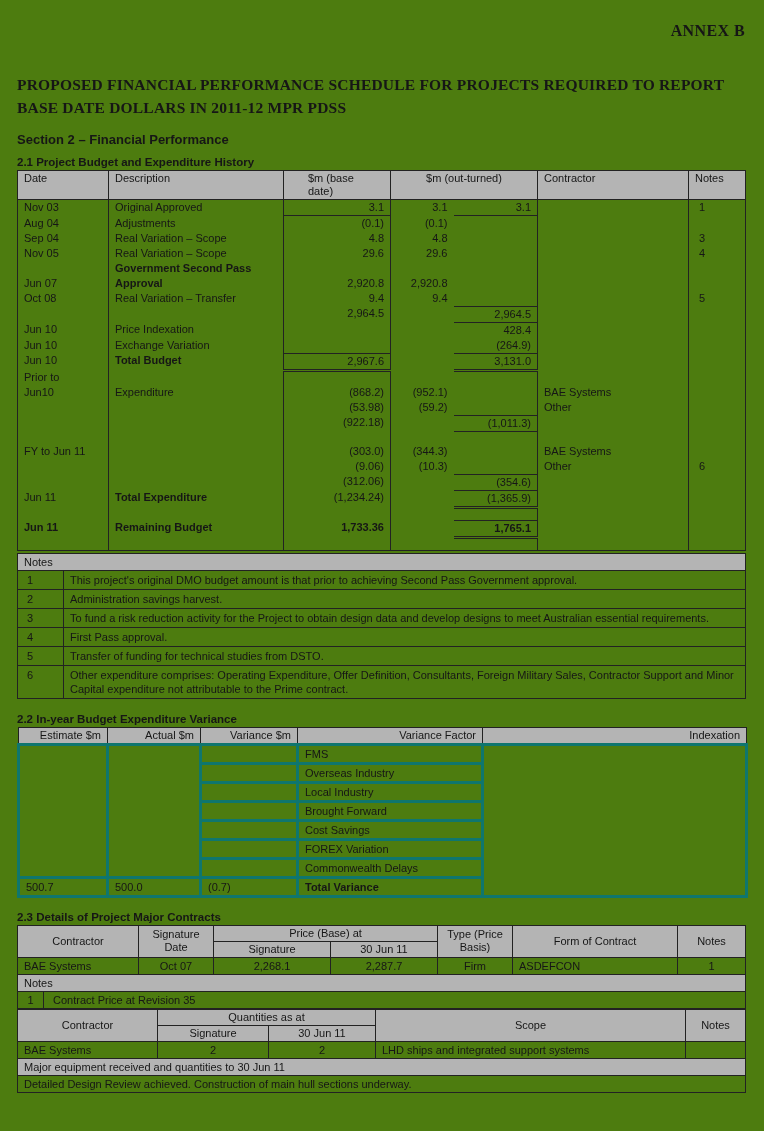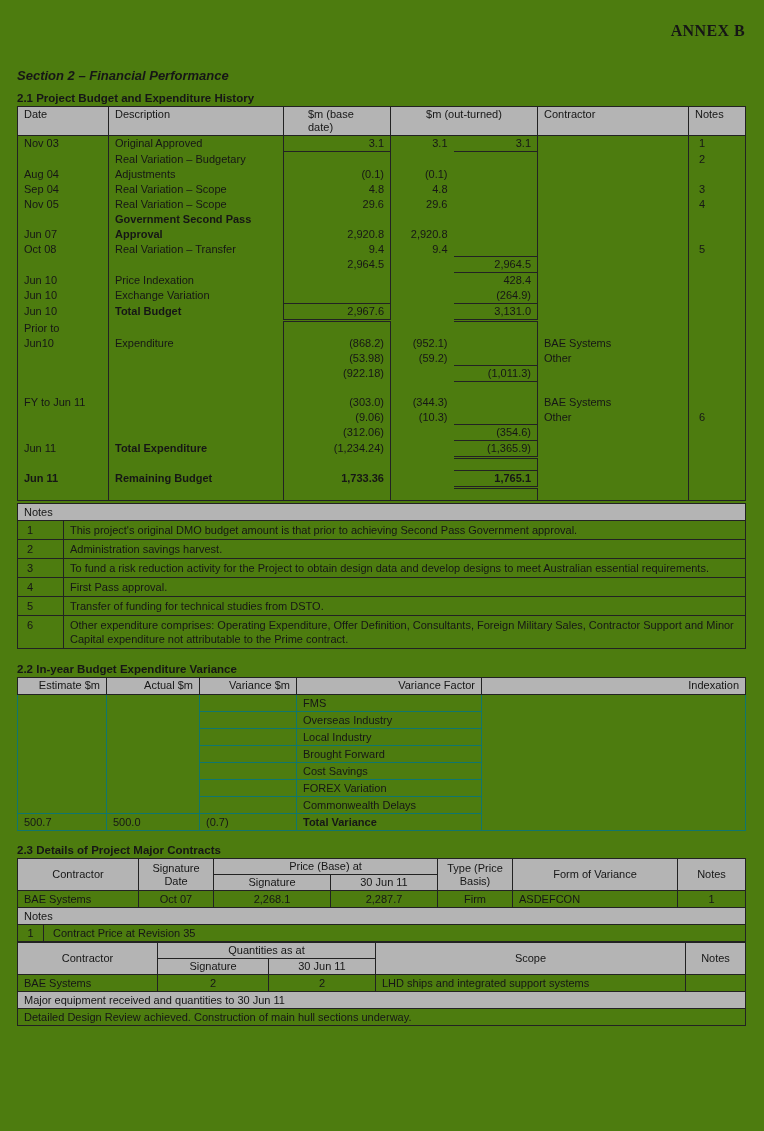--- a/index.html
+++ b/index.html
@@ -7,21 +7,21 @@
   body { width:764px; }
   .page {
     width:764px; height:1131px; background:#4d7c0f; position:relative;
     font-family:"Liberation Sans", sans-serif; color:#161616;
     padding:22px 19px 0 17px; overflow:hidden;
   }
   .annex { font-family:"Liberation Serif", serif; font-weight:bold; font-size:16px;
     text-align:right; letter-spacing:0.4px; }
   .doc-title { font-family:"Liberation Serif", serif; font-weight:bold; font-size:15.5px;
     margin-top:33px; line-height:23px; letter-spacing:0.2px; }
-  .section-heading { font-size:13px; font-weight:bold; margin-top:28px;font-style:italic; }
+  .section-heading { font-size:13px; font-weight:bold; margin-top:13px; }
   .table-heading { font-size:11.5px; font-weight:bold; margin-top:9px; margin-bottom:2px; }
 
   table { border-collapse:collapse; table-layout:fixed; width:728px; font-size:11px; color:#161616; }
   th, td { padding:1px 6px; vertical-align:top; line-height:13px; overflow:hidden; }
   th { background:#b4b4b4; font-weight:normal; border:1px solid #222; }
   table.outer { border:1.5px solid #222; }
 
   
   #t21 th { height:28px;margin-top:30px; }
   #t21 th.th-left { text-align:left; }
@@ -40,39 +40,43 @@
 
   
   #notes21 { margin-top:2px; }
   #notes21 td { border:1px solid #222; line-height:14px; padding:2px 6px; }
   #notes21 tr.band td { background:#b4b4b4; padding:1px 6px; height:15px; }
   #notes21 td.nnum { padding-left:9px; }
 
   
   #t22 { margin-top:2px; }
   #t22 th { text-align:right; height:17px; }
-  #t22 td { border:1px solid #0f766e; line-height:14px; height:15px; }
+  #t22 td { border:3px solid #0f766e; line-height:14px; height:15px; }
   #t22 td.tall { vertical-align:top; }
 
   
   .t23 th { text-align:center; vertical-align:middle; line-height:13px; }
   .t23 td { border:1px solid #222; line-height:14px; height:17px; }
   .t23 td.ctr { text-align:center; }
   .t23 tr.band td { background:#b4b4b4; height:15px; padding:1px 6px; }
   .noteflex { display:flex; margin:-1px -6px; }
   .notenum { width:26px; border-right:1px solid #222; text-align:center; flex:none; padding:1px 0; }
   .notetext { padding:1px 0 1px 9px; }
 </style>
 </head>
 <body>
 
 <div class="page">
 
   <div class="annex">ANNEX B</div>
 
+  <div class="doc-title">
+    <span>PROPOSED FINANCIAL PERFORMANCE SCHEDULE FOR PROJECTS REQUIRED TO REPORT</span><br>
+    <span>BASE DATE DOLLARS IN 2011-12 MPR PDSS</span>
+  </div>
 
   <div class="section-heading">Section 2 – Financial Performance</div>
 
   <div class="table-heading">2.1 Project Budget and Expenditure History</div>
 
   <table id="t21" class="outer">
     <colgroup>
       <col style="width:91px">
         <col style="width:175px">
         <col style="width:107px">
@@ -97,29 +101,20 @@
         <tr>
           <td class="c-date">Nov 03</td>
           <td class="c-desc">Original Approved</td>
           <td class="c-num ub">3.1</td>
           <td class="c-num">3.1</td>
           <td class="c-num ub">3.1</td>
           <td class="c-con"></td>
           <td class="c-note">1</td>
         </tr>
         <tr>
-          <td class="c-date"></td>
-          <td class="c-desc">Real Variation – Budgetary</td>
-          <td class="c-num"></td>
-          <td class="c-num"></td>
-          <td class="c-num"></td>
-          <td class="c-con"></td>
-          <td class="c-note">2</td>
-        </tr>
-        <tr>
           <td class="c-date">Aug 04</td>
           <td class="c-desc">Adjustments</td>
           <td class="c-num">(0.1)</td>
           <td class="c-num">(0.1)</td>
           <td class="c-num"></td>
           <td class="c-con"></td>
           <td class="c-note"></td>
         </tr>
         <tr>
           <td class="c-date">Sep 04</td>
@@ -422,21 +417,21 @@
       <col style="width:75px">
         <col style="width:165px">
         <col style="width:68px">
     </colgroup>
     <tbody>
       <tr>
         <th rowspan="2">Contractor</th>
         <th rowspan="2">Signature Date</th>
         <th colspan="2">Price (Base) at</th>
         <th rowspan="2">Type (Price Basis)</th>
-        <th rowspan="2">Form of Variance</th>
+        <th rowspan="2">Form of Contract</th>
         <th rowspan="2">Notes</th>
       </tr>
       <tr>
         <th>Signature</th>
         <th>30 Jun 11</th>
       </tr>
       <tr>
         <td>BAE Systems</td>
         <td class="ctr">Oct 07</td>
         <td class="ctr">2,268.1</td>

